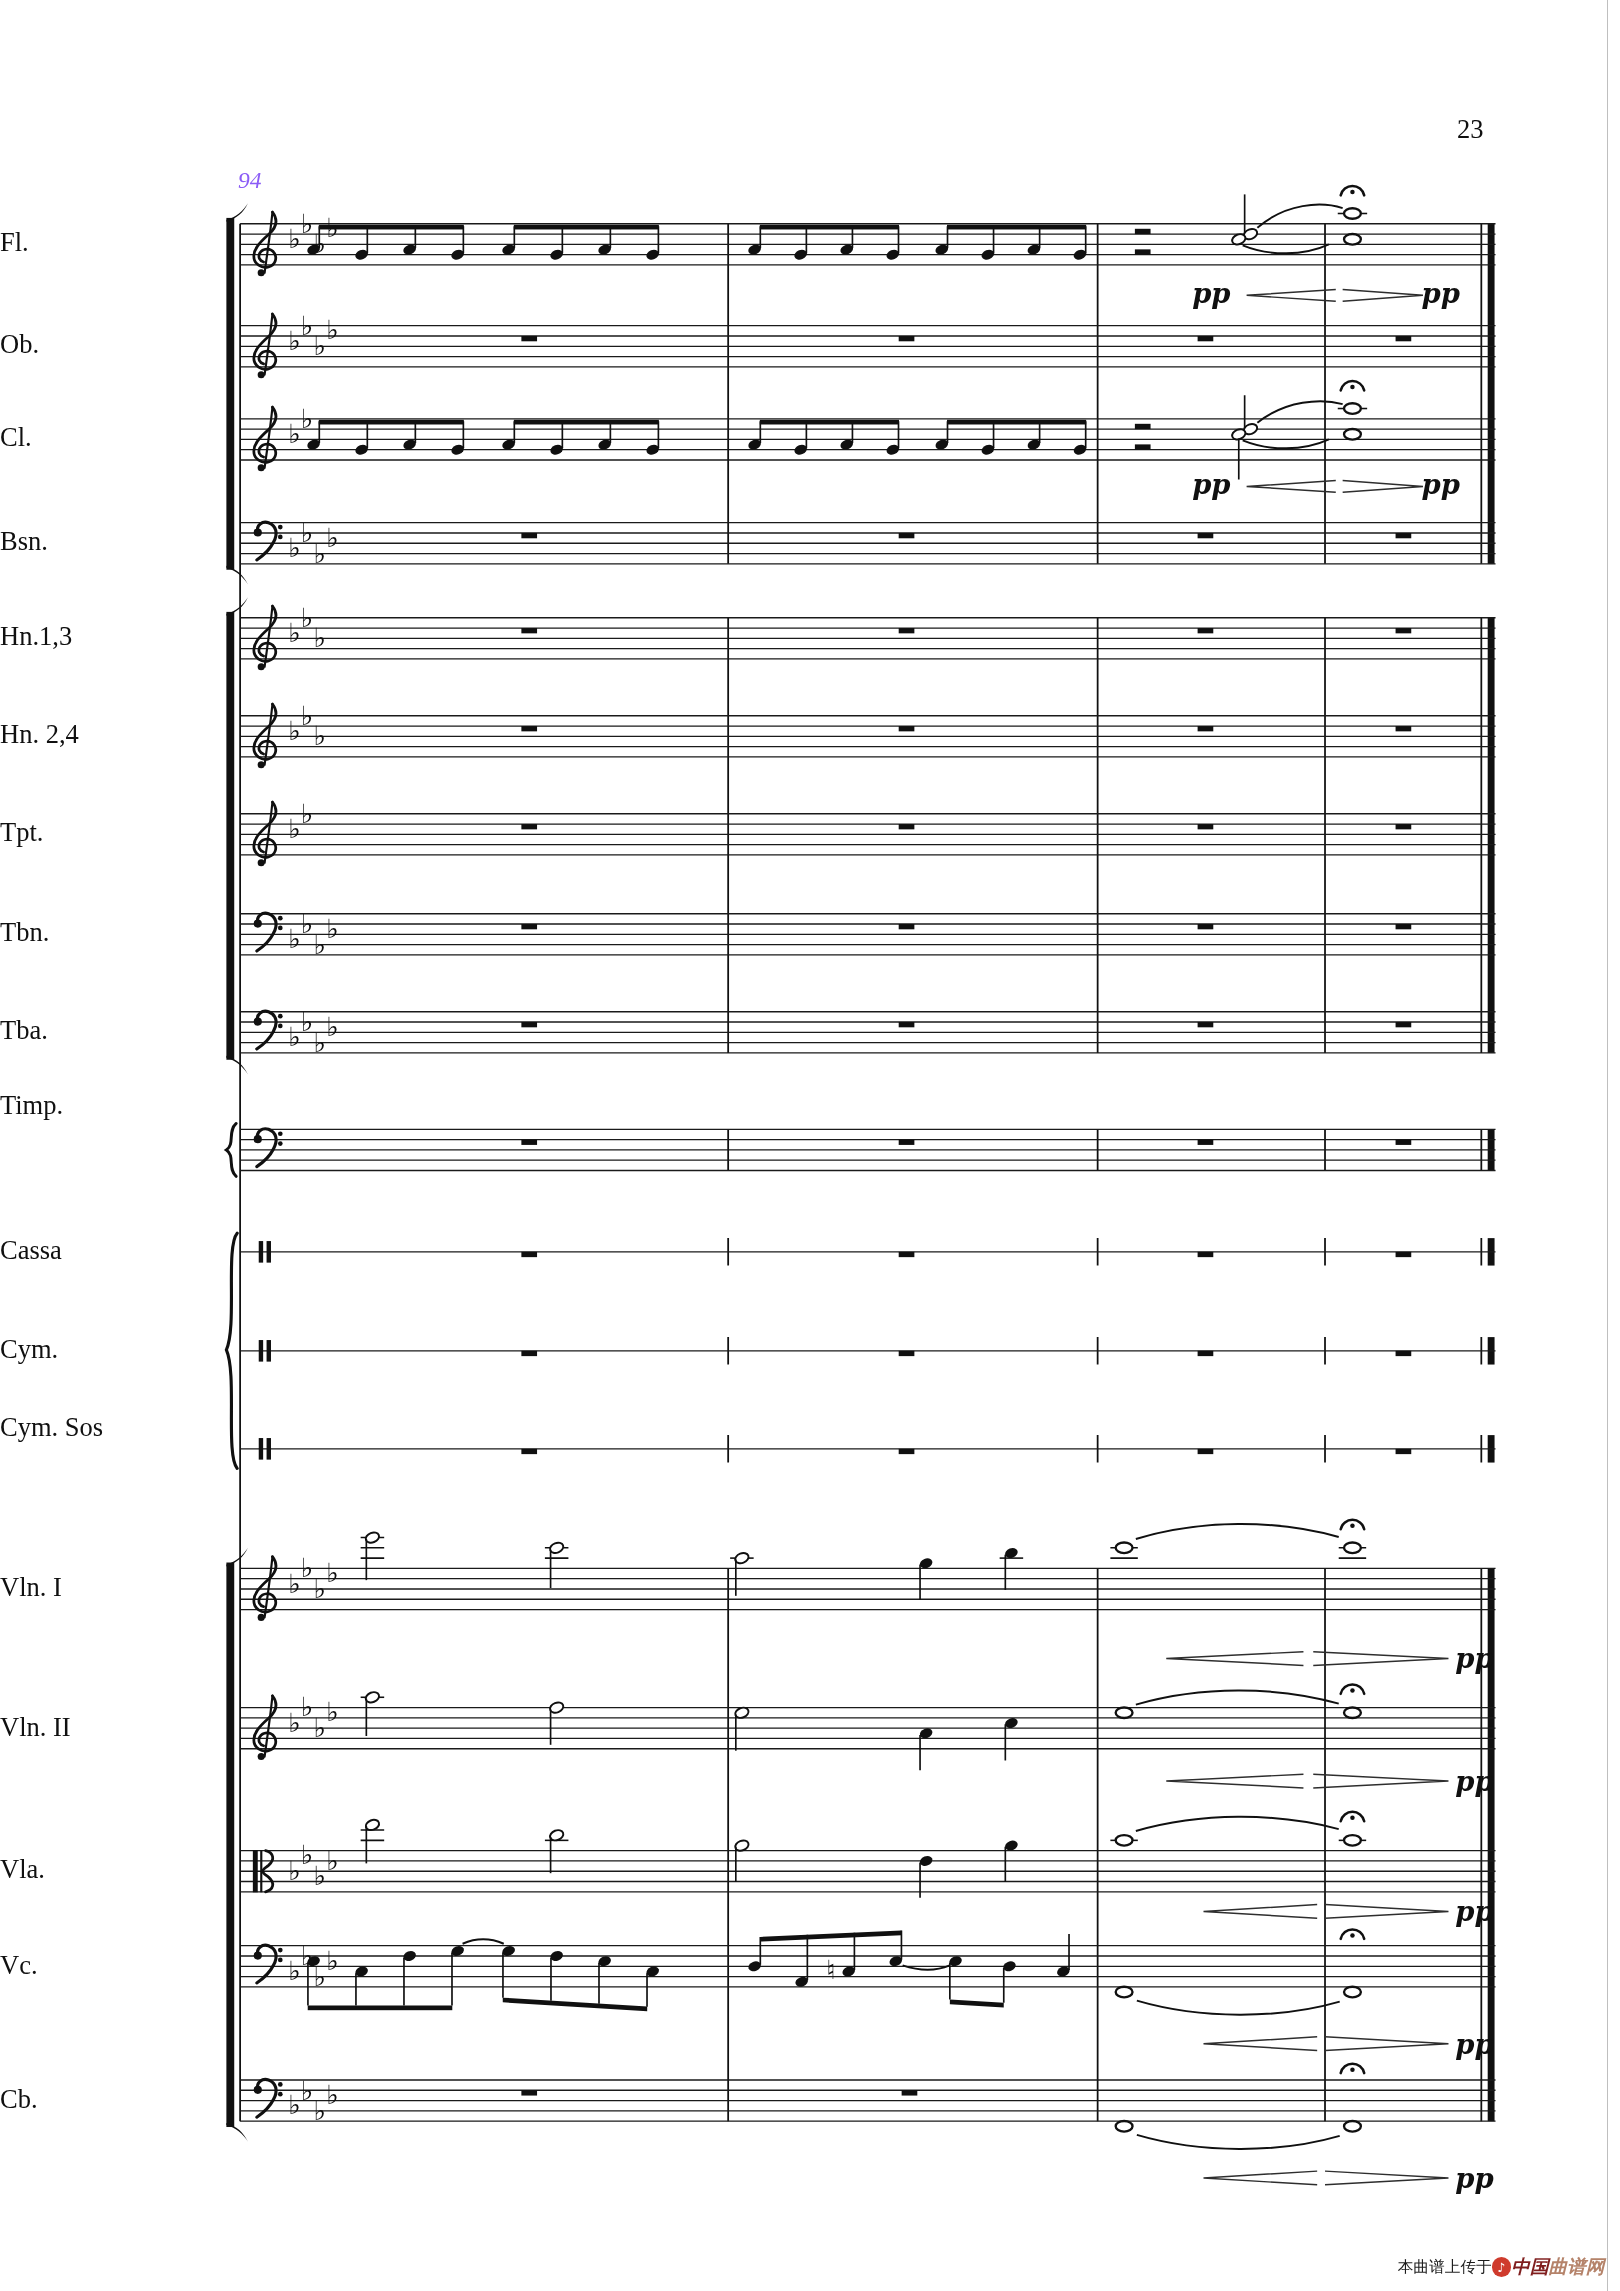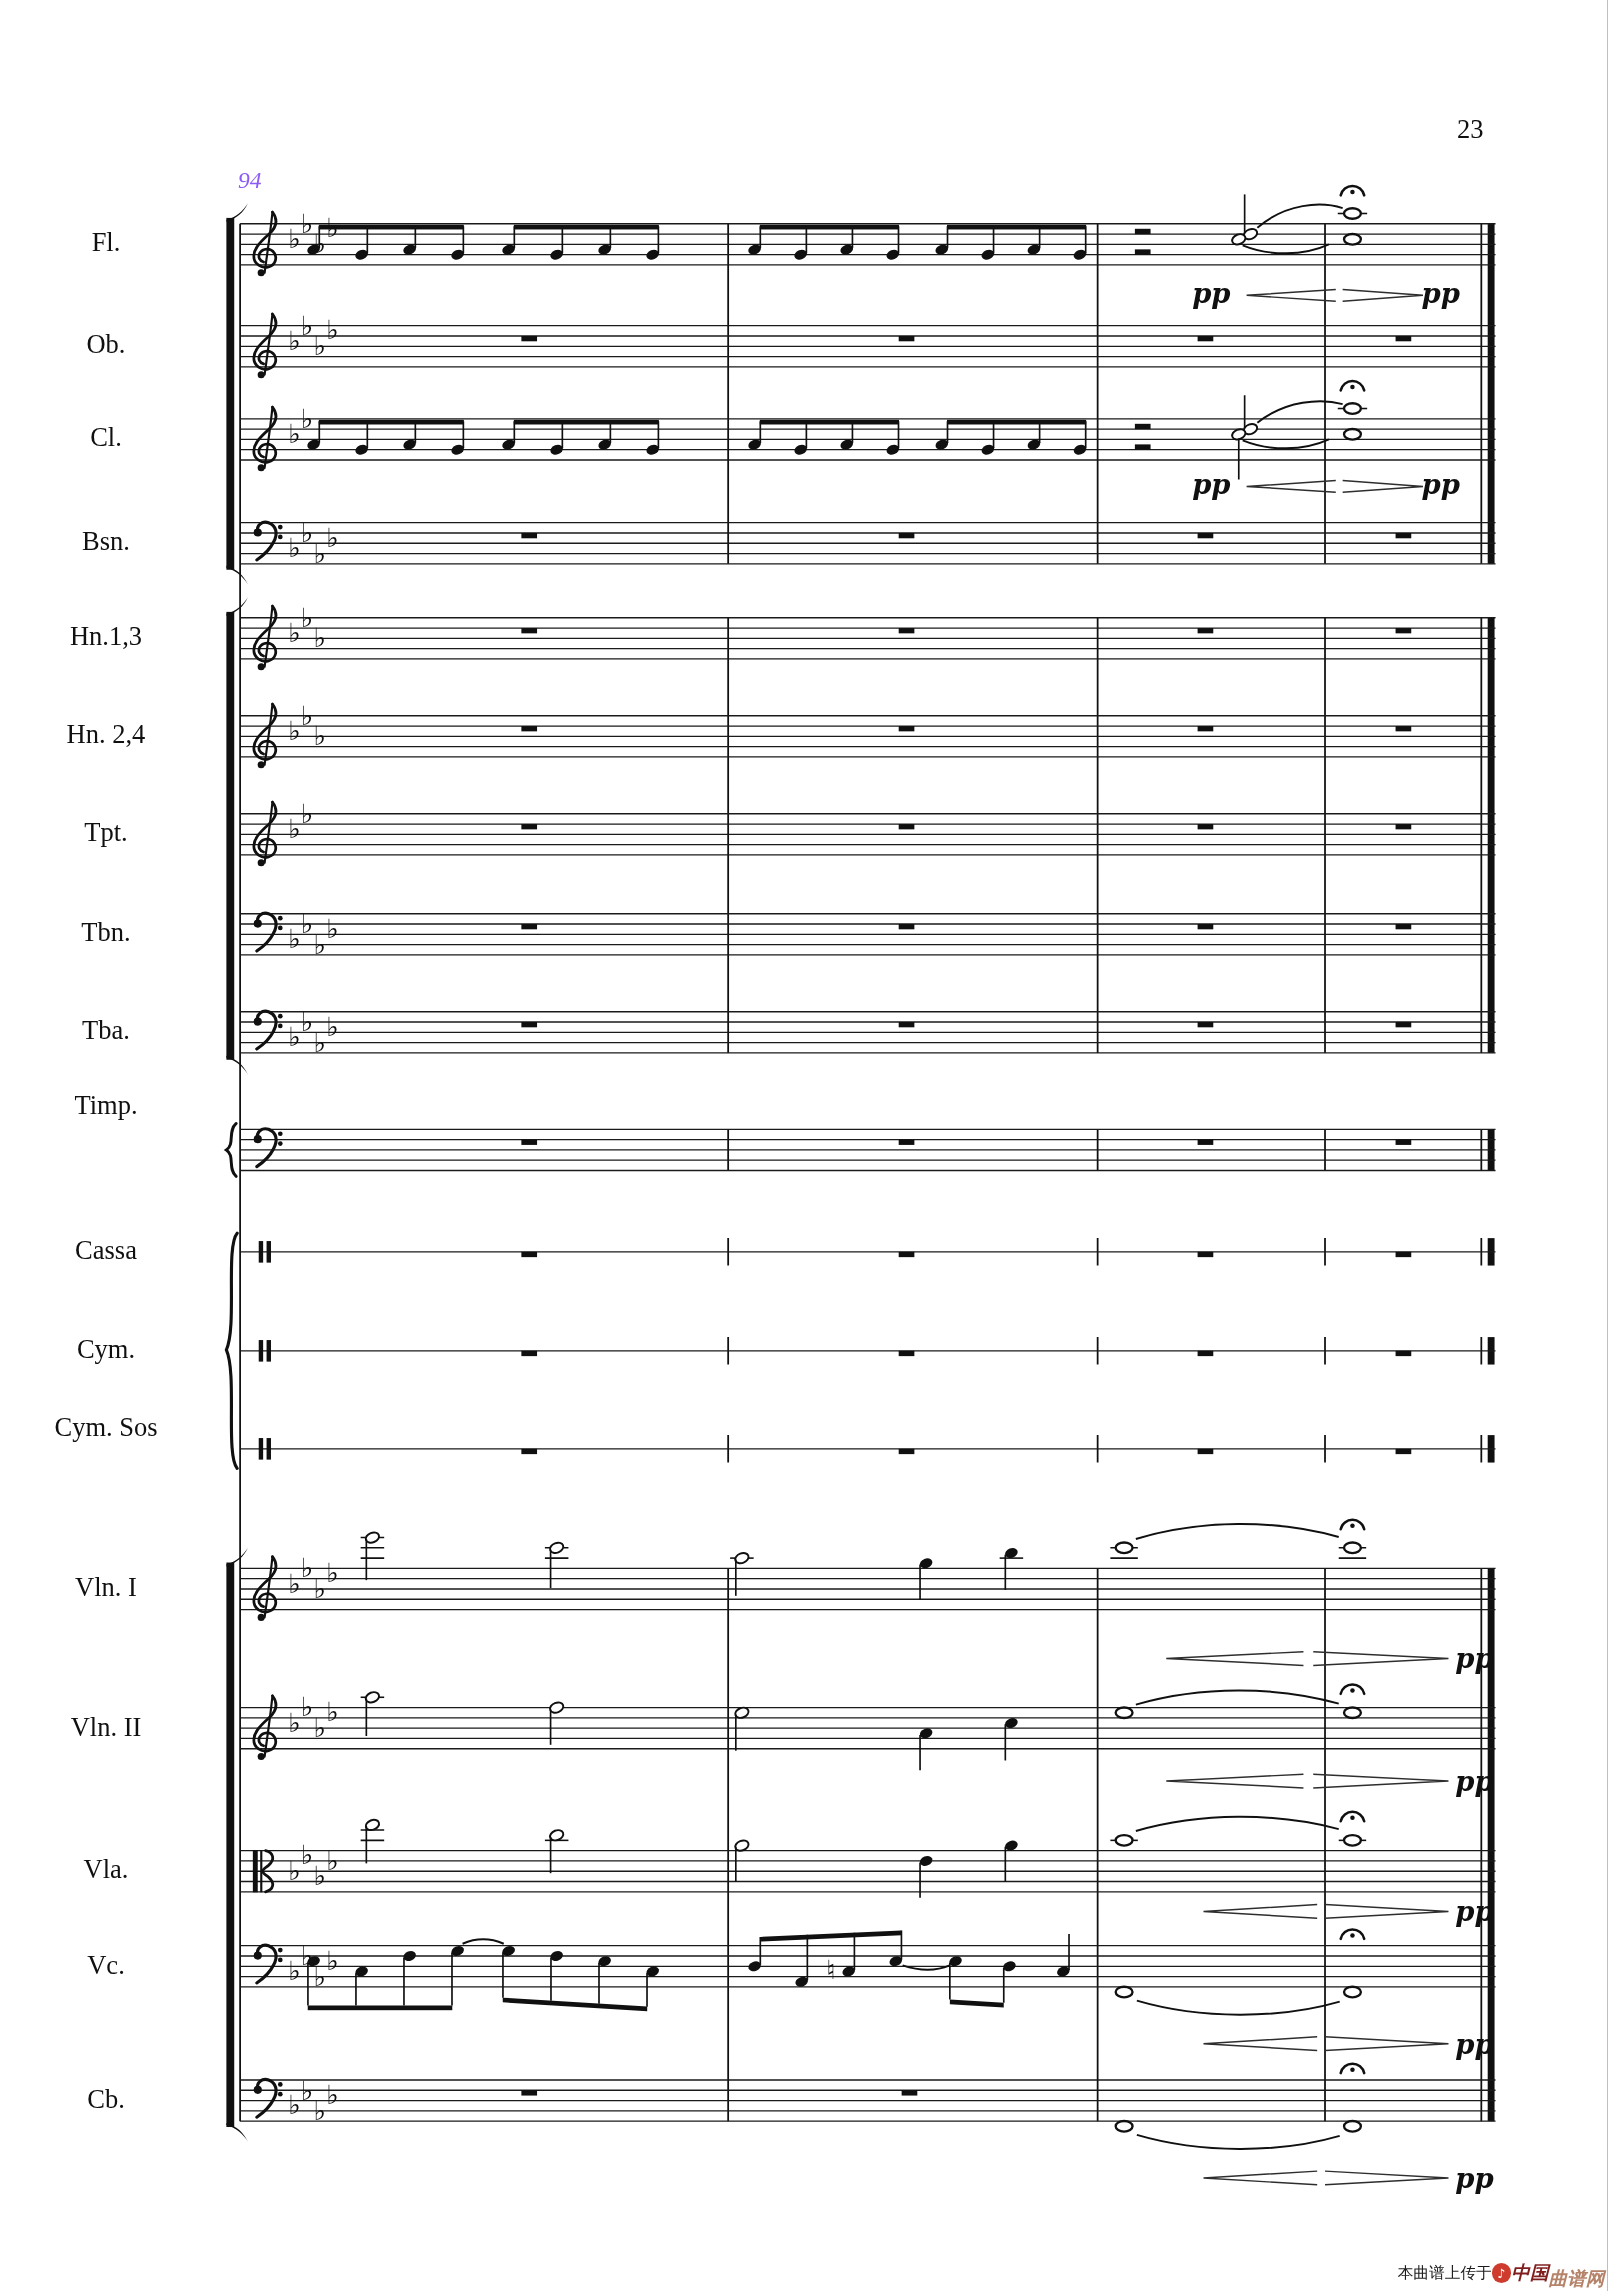--- a/index.html
+++ b/index.html
@@ -1,38 +1,38 @@
 <!DOCTYPE html>
 <html><head>
 <meta charset="utf-8">
 <style>
   html,body{margin:0;padding:0;background:#fff;}
   .page{position:relative;width:1620px;height:2292px;background:#ffffff;
         font-family:"Liberation Serif",serif;overflow:hidden;}
-  .label{position:absolute;left:0;width:212px;text-align:center;font-size:26.5px;color:#101010;
+  .label{position:absolute;left:0;width:212px;text-align:left;font-size:26.5px;color:#101010;
          white-space:nowrap;}
   .pagenum{position:absolute;left:1457px;top:114px;font-size:26.5px;color:#101010;}
   .measurenum{position:absolute;left:238px;top:167px;font-size:23.5px;font-style:italic;color:#8b5cf6;}
   .score-svg{position:absolute;left:0;top:0;}
   .sl{stroke:#1a1a1a;stroke-width:1.35;fill:none;}
   .bl{stroke:#101010;stroke-width:1.8;fill:none;}
   .stem{stroke:#101010;stroke-width:1.7;fill:none;}
   .led{stroke:#101010;stroke-width:1.6;fill:none;}
   .tie{stroke:#101010;stroke-width:2;fill:none;}
   .hp{stroke:#2e2e2e;stroke-width:1.5;fill:none;}
   .blk{fill:#101010;stroke:none;}
   .pp{font-family:"DejaVu Serif",serif;font-style:italic;font-weight:bold;font-size:28px;fill:#101010;}
   .flat,.nat{font-family:"DejaVu Sans",sans-serif;font-size:27px;fill:#101010;}
   .clefline{stroke:#101010;fill:none;stroke-linecap:round;}
   .watermark{position:absolute;right:15.7px;top:2254px;display:flex;align-items:center;gap:0;
              font-family:"DejaVu Sans",sans-serif;font-size:15.7px;color:#1c1c1c;white-space:nowrap;}
   .wm-logo{width:19.6px;height:19.6px;border-radius:50%;display:flex;align-items:center;
            justify-content:center;color:#fff;font-size:12.7px;font-weight:bold;}
   .wm-brand1{font-weight:bold;font-style:italic;font-size:18.6px;}
-  .wm-brand2{font-weight:bold;font-style:italic;font-size:18.6px;margin-top:12px;}
+  .wm-brand2{font-weight:bold;font-style:italic;font-size:18.6px;}
   .edge{position:absolute;left:1607px;top:0;width:1px;height:2292px;background:#bfbfbf;}
 </style>
 </head>
 <body>
 
 <div class="page">
 
   <div class="pagenum">23</div>
   <div class="measurenum">94</div>
 

